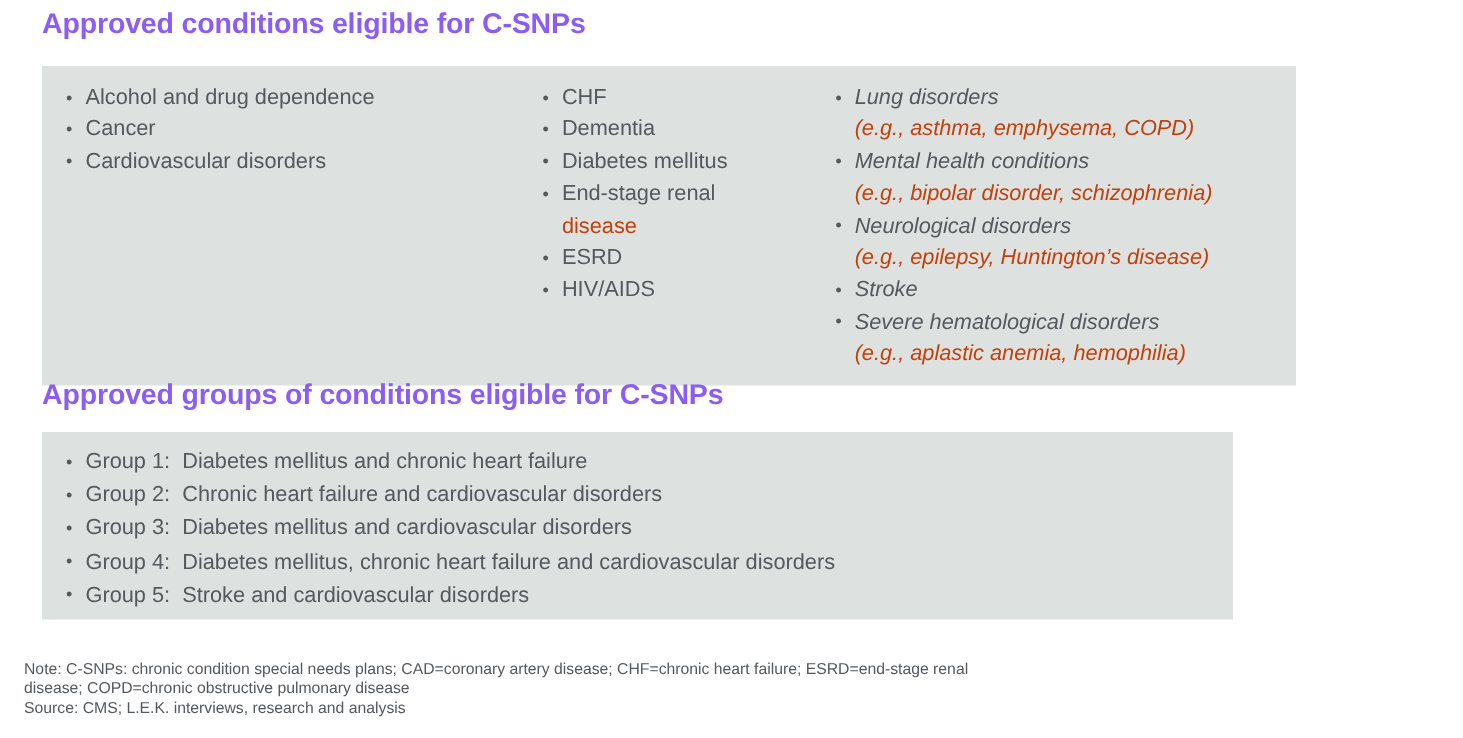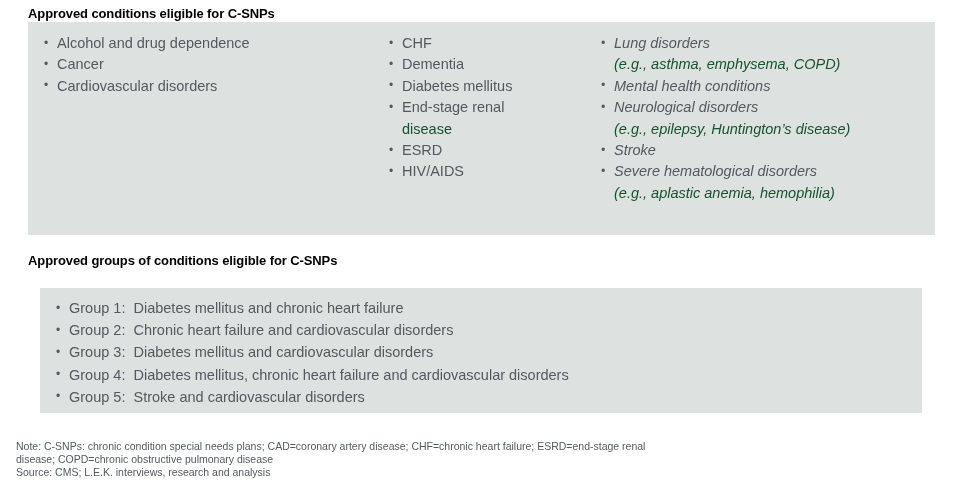--- a/index.html
+++ b/index.html
@@ -16,23 +16,23 @@
   }
 
   .slide {
     position: relative;
     width: 975px;
     height: 492px;
     box-sizing: border-box;
   }
 
   .section-heading {
-    font-size: 13px;
+    font-size: 19px;
     font-weight: bold;
-    color: #000000;
+    color: #8b5cf6;
     letter-spacing: -0.1px;
     line-height: 1;
   }
 
   #heading-conditions {
     position: absolute;
     left: 28px;
     top: 7px;
   }
 
@@ -43,29 +43,29 @@
   }
 
   .panel {
     position: absolute;
     background: #dde1df;
     box-sizing: border-box;
   }
 
   #panel-conditions {
     left: 28px;
-    top: 22px;
-    width: 907px;
+    top: 44px;
+    width: 836px;
     height: 213px;
   }
 
   #panel-groups {
-    left: 40px;
+    left: 28px;
     top: 288px;
-    width: 882px;
+    width: 794px;
     height: 125px;
   }
 
   .columns {
     position: absolute;
     left: 0;
     top: 0;
     width: 100%;
     height: 100%;
     display: flex;
@@ -102,21 +102,21 @@
     left: 3px;
     top: -0.5px;
     font-size: 12px;
     color: #54595e;
   }
 
   .sub-line {
     display: block;
     font-size: 14.5px;
     line-height: 21.4px;
-    color: #14532d;
+    color: #c2410c;
   }
 
   .groups-list {
     position: absolute;
     left: 13px;
     top: 9px;
     list-style: none;
     margin: 0;
     padding: 0;
   }
@@ -182,21 +182,21 @@
             <li><span>Dementia</span></li>
             <li><span>Diabetes mellitus</span></li>
             <li><span>End-stage renal</span><span class="sub-line">disease</span></li>
             <li><span>ESRD</span></li>
             <li><span>HIV/AIDS</span></li>
           </ul>
       </div>
       <div class="column col-3">
         <ul class="bullets">
             <li><span>Lung disorders</span><span class="sub-line">(e.g., asthma, emphysema, COPD)</span></li>
-            <li><span>Mental health conditions</span></li>
+            <li><span>Mental health conditions</span><span class="sub-line">(e.g., bipolar disorder, schizophrenia)</span></li>
             <li><span>Neurological disorders</span><span class="sub-line">(e.g., epilepsy, Huntington’s disease)</span></li>
             <li><span>Stroke</span></li>
             <li><span>Severe hematological disorders</span><span class="sub-line">(e.g., aplastic anemia, hemophilia)</span></li>
           </ul>
       </div>
     </div>
   </div>
 
   <div class="section-heading" id="heading-groups">Approved groups of conditions eligible for C-SNPs</div>
 

